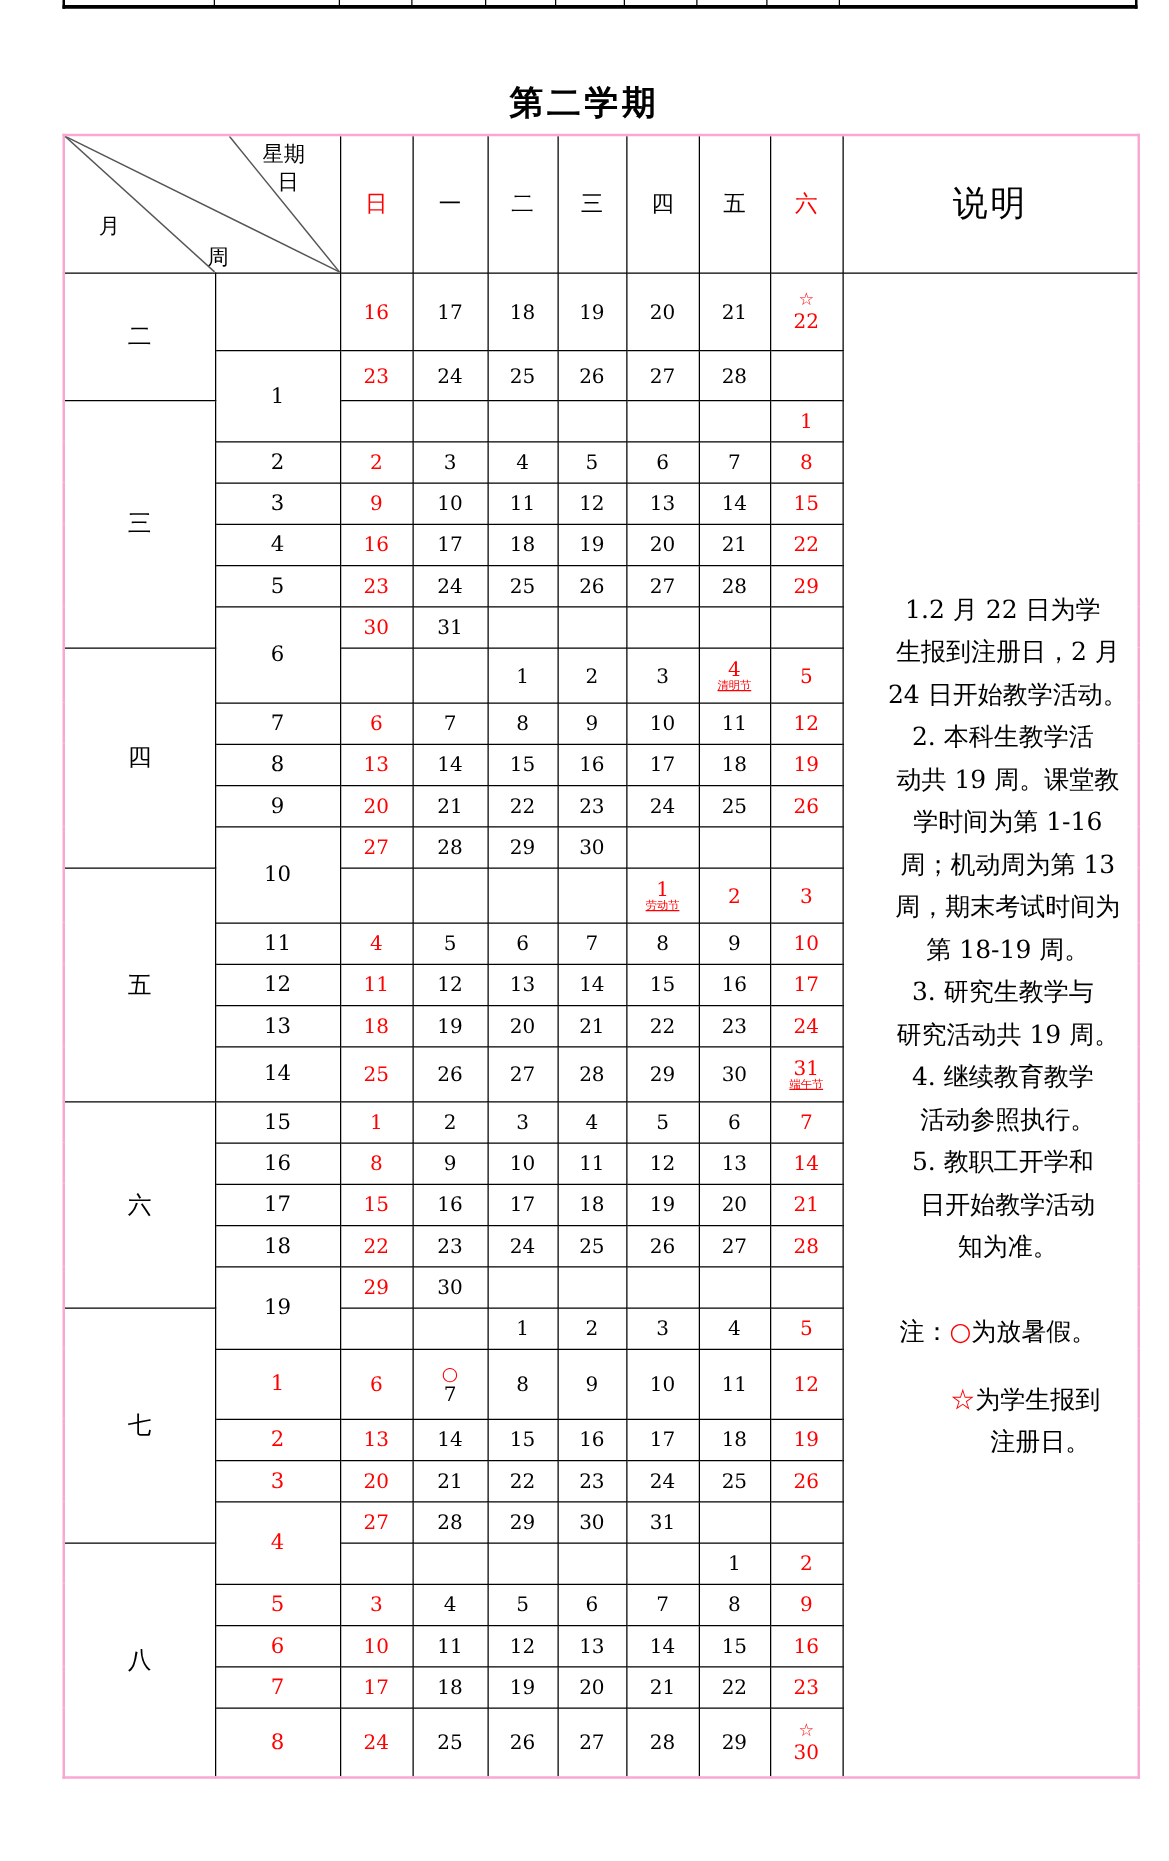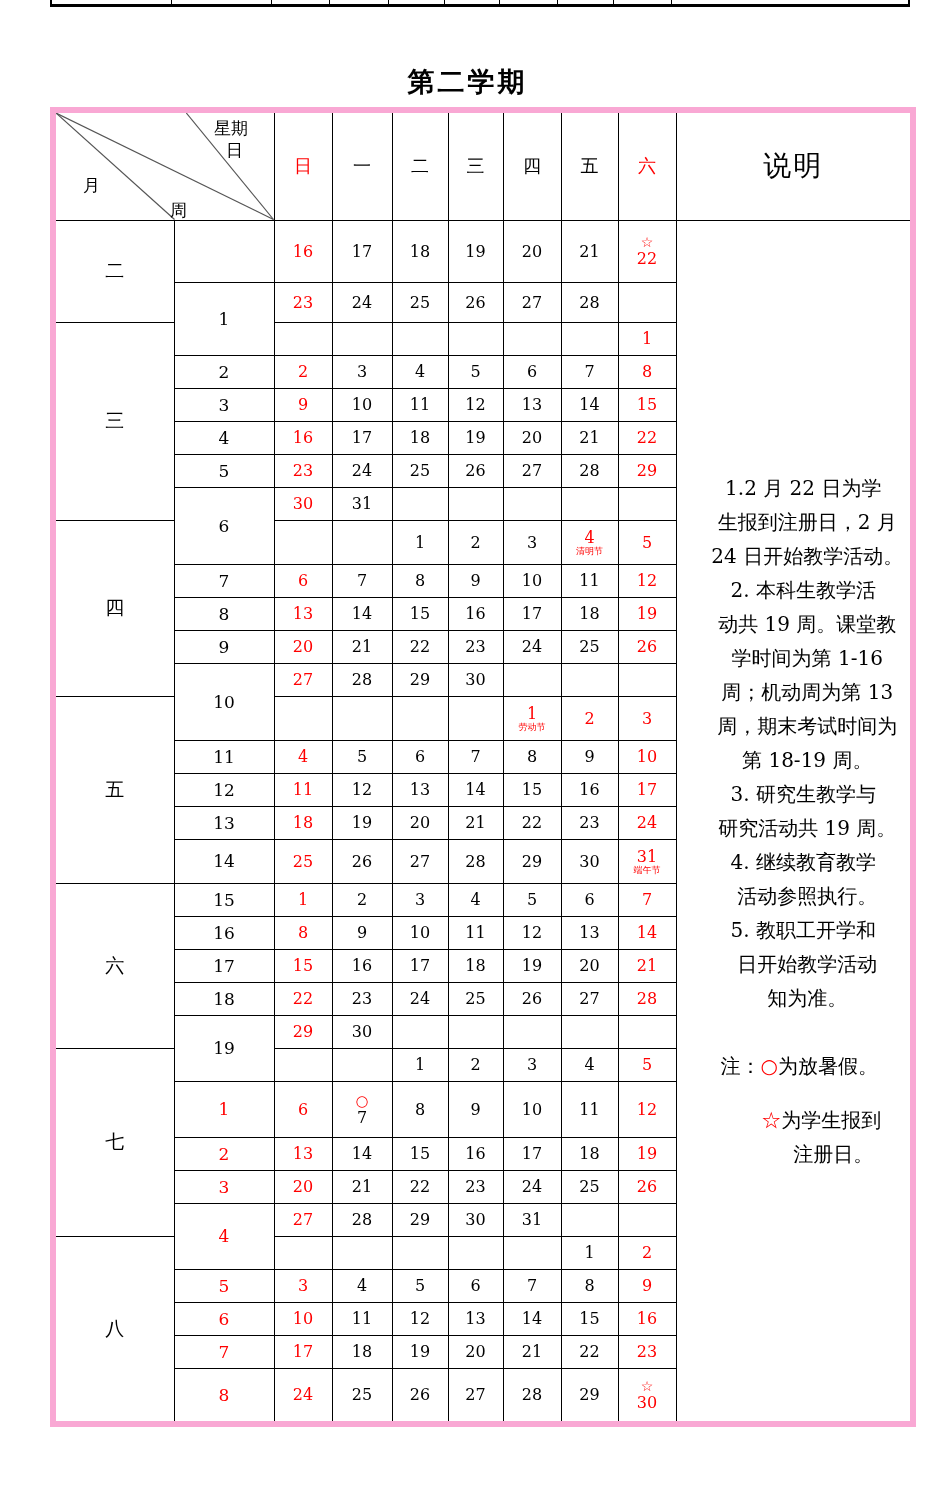--- a/index.html
+++ b/index.html
@@ -10,39 +10,39 @@
   
   .top-strip{position:absolute;left:50px;top:0;width:860px;height:7px;
     display:flex;border-bottom:3px solid #000;border-left:2px solid #000;border-right:2px solid #000;box-sizing:border-box;}
   .top-strip .tcell{height:100%;border-right:1px solid #000;box-sizing:border-box;}
   .top-strip .tcell:last-child{border-right:none;}
 
   .title{position:absolute;left:0;top:64px;width:935px;text-align:center;
     font-size:27px;font-weight:bold;letter-spacing:3px;}
 
   table.cal{position:absolute;left:50px;top:107px;border-collapse:collapse;
-    table-layout:fixed;border:6px solid #f9a8d4;}
+    table-layout:fixed;border:2px solid #f9a8d4;}
   table.cal td,table.cal th{border:1px solid #000;padding:0;margin:0;
     text-align:center;vertical-align:middle;font-weight:normal;overflow:hidden;}
   .red{color:#ff0000;}
   tr.hrow{height:110px;}
   .corner{position:relative;padding:0;}
   .corner svg{position:absolute;left:0;top:0;width:100%;height:100%;display:block;}
   .corner .clabel{position:absolute;font-size:17px;line-height:1;white-space:nowrap;}
   .c-weekday{left:158px;top:7px;}
   .c-day{left:170px;top:29px;font-size:18px;}
   .c-month{left:27px;top:64px;font-size:18px;}
   .c-week{left:114px;top:89px;}
   th.dow{font-size:18px;}
   th.notes-h{font-size:28px;letter-spacing:2px;}
   td.month{font-size:19px;}
   td.week{font-size:17px;}
   td.day{font-size:16px;}
   .dnum{font-size:16px;line-height:17px;}
-  .sub{font-size:9px;line-height:10px;color:#ff0000;white-space:nowrap;}
+  .sub{font-size:9px;line-height:10px;color:#ff0000;white-space:nowrap;text-decoration:underline;}
   .star{font-size:14px;line-height:15px;color:#ff0000;}
   .circ{font-size:15px;line-height:16px;color:#ff0000;}
   td.notes-cell{text-align:left;vertical-align:middle;padding:0 4px 0 9px;border-radius:15px;}
   .note-line{font-size:20px;line-height:34px;white-space:nowrap;letter-spacing:0;padding-left:28px;}
   .ind-1{padding-left:20px;}
   .leg-1{padding-left:12px;margin-top:34px;}
   .leg-2{padding-left:56px;margin-top:20px;}
   .leg-3{padding-left:80px;}
 </style>
 </head>

